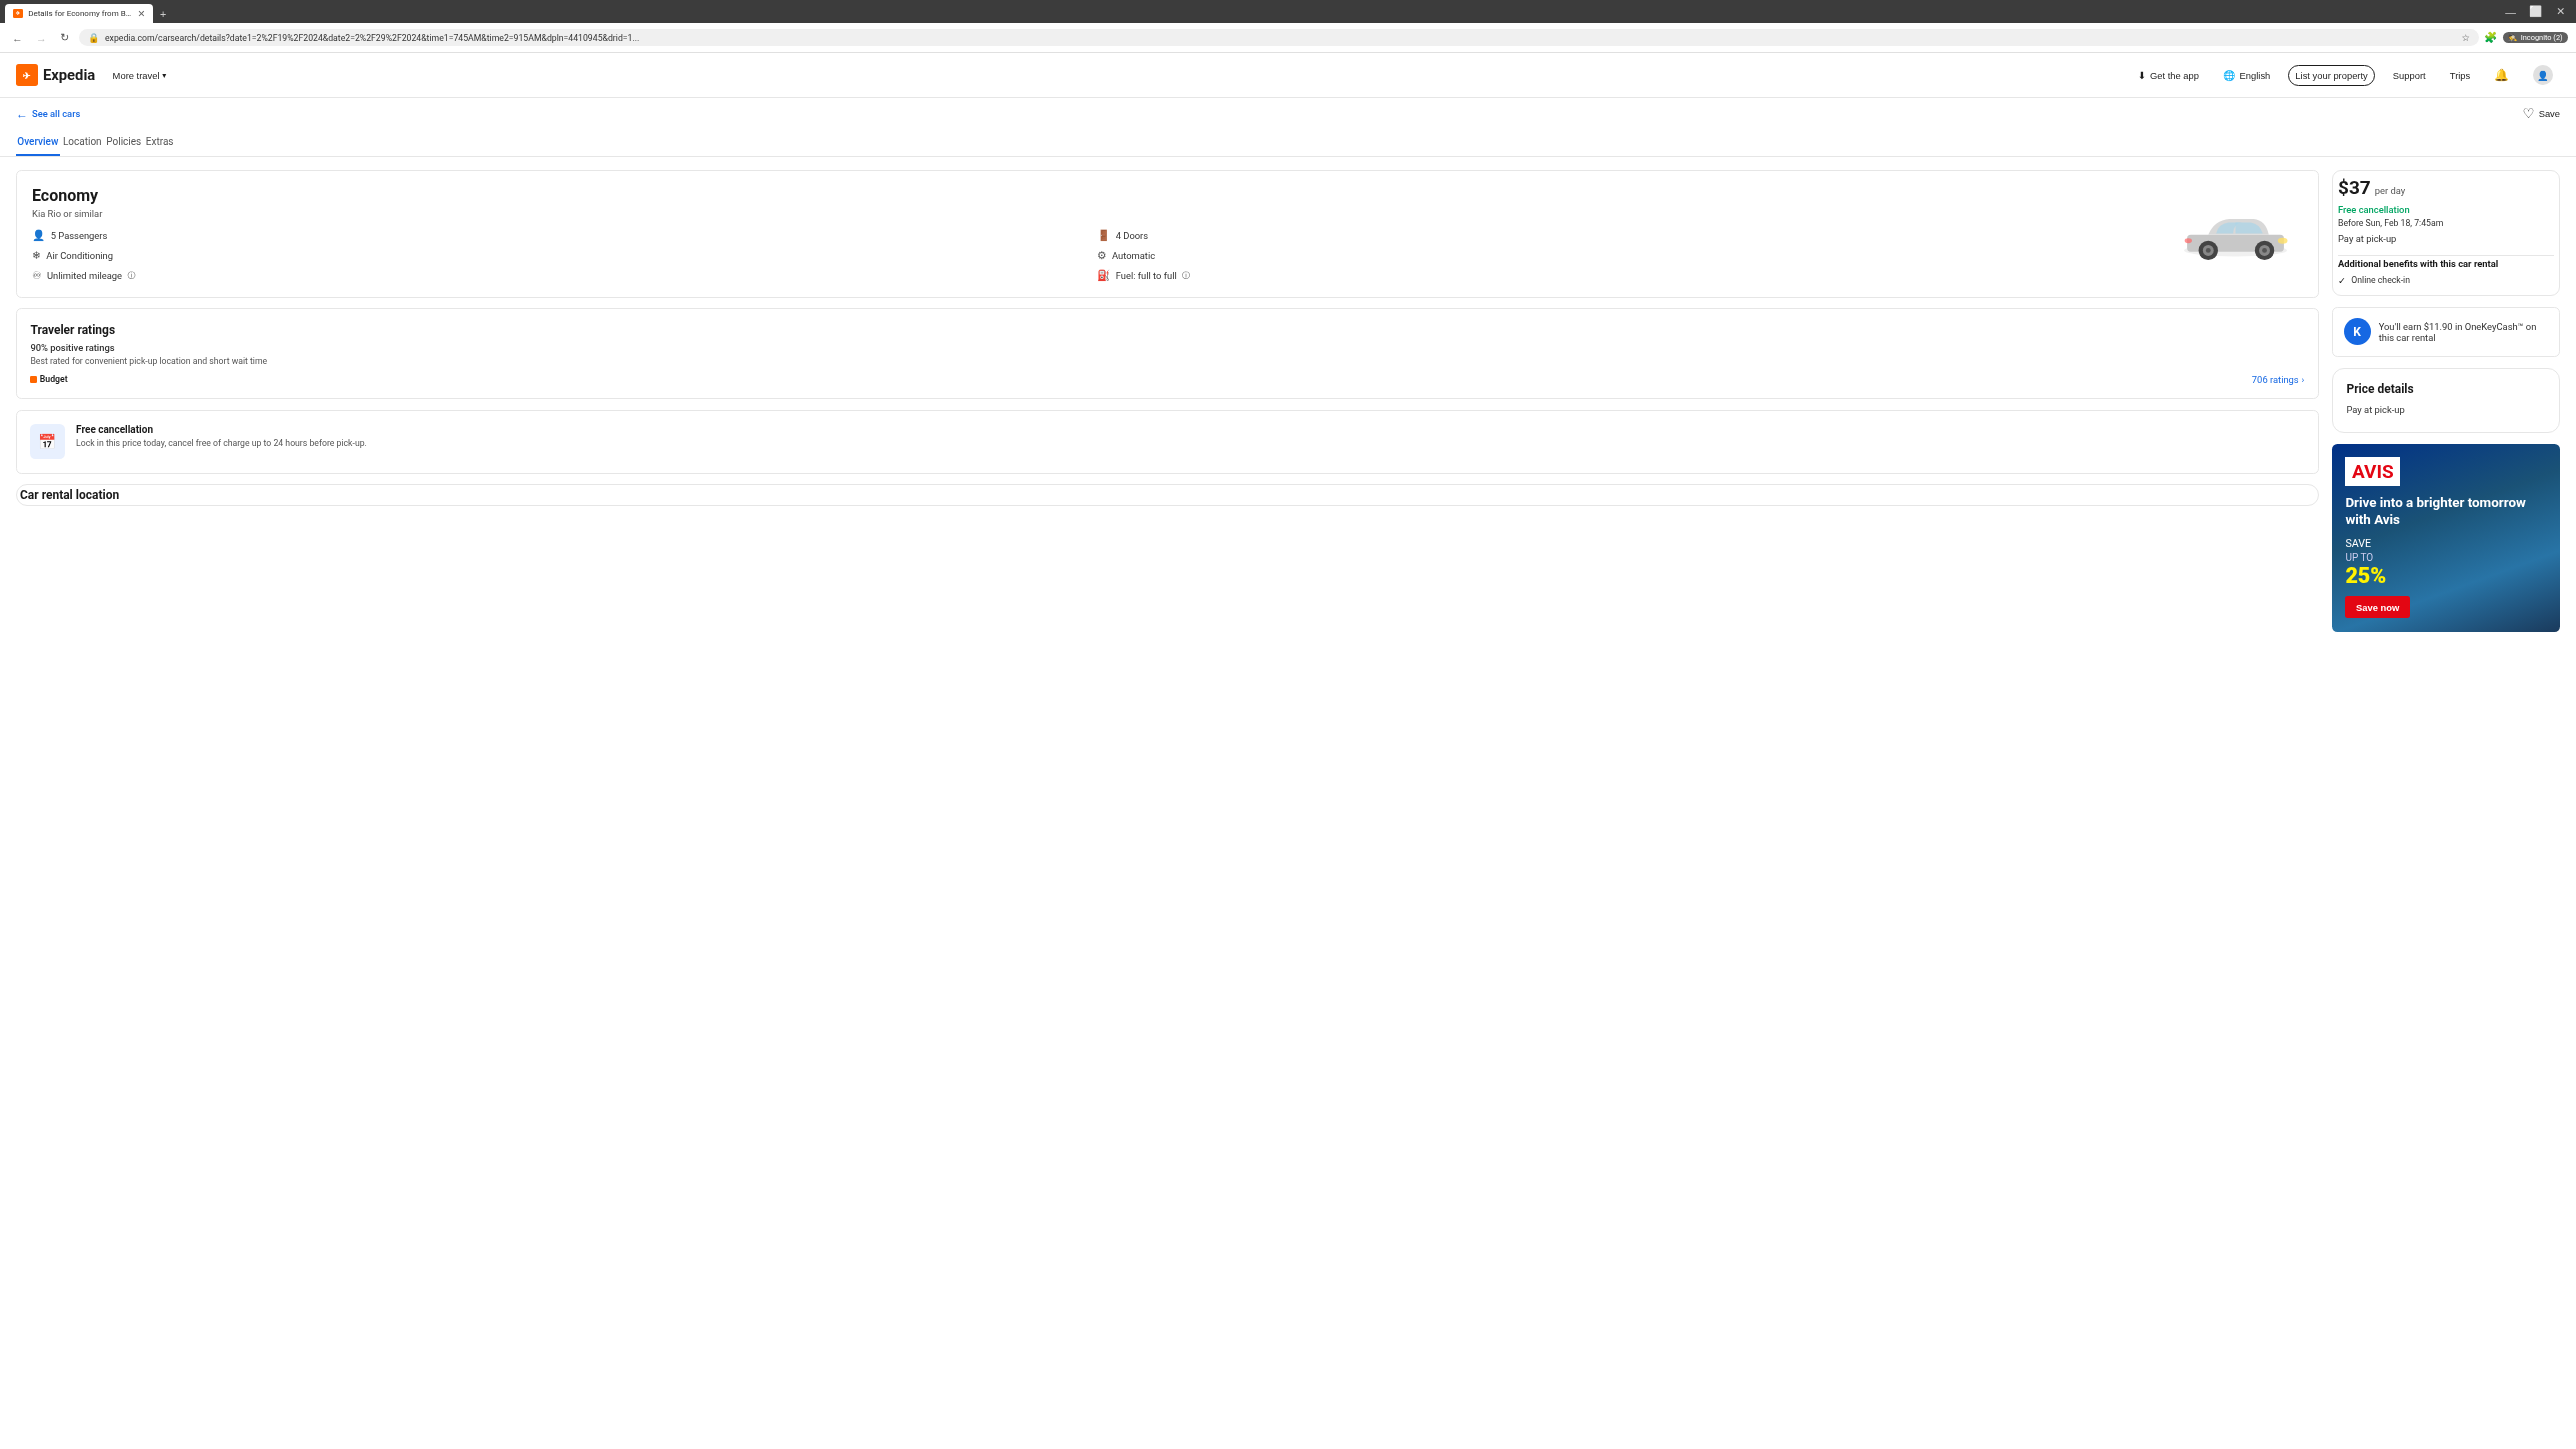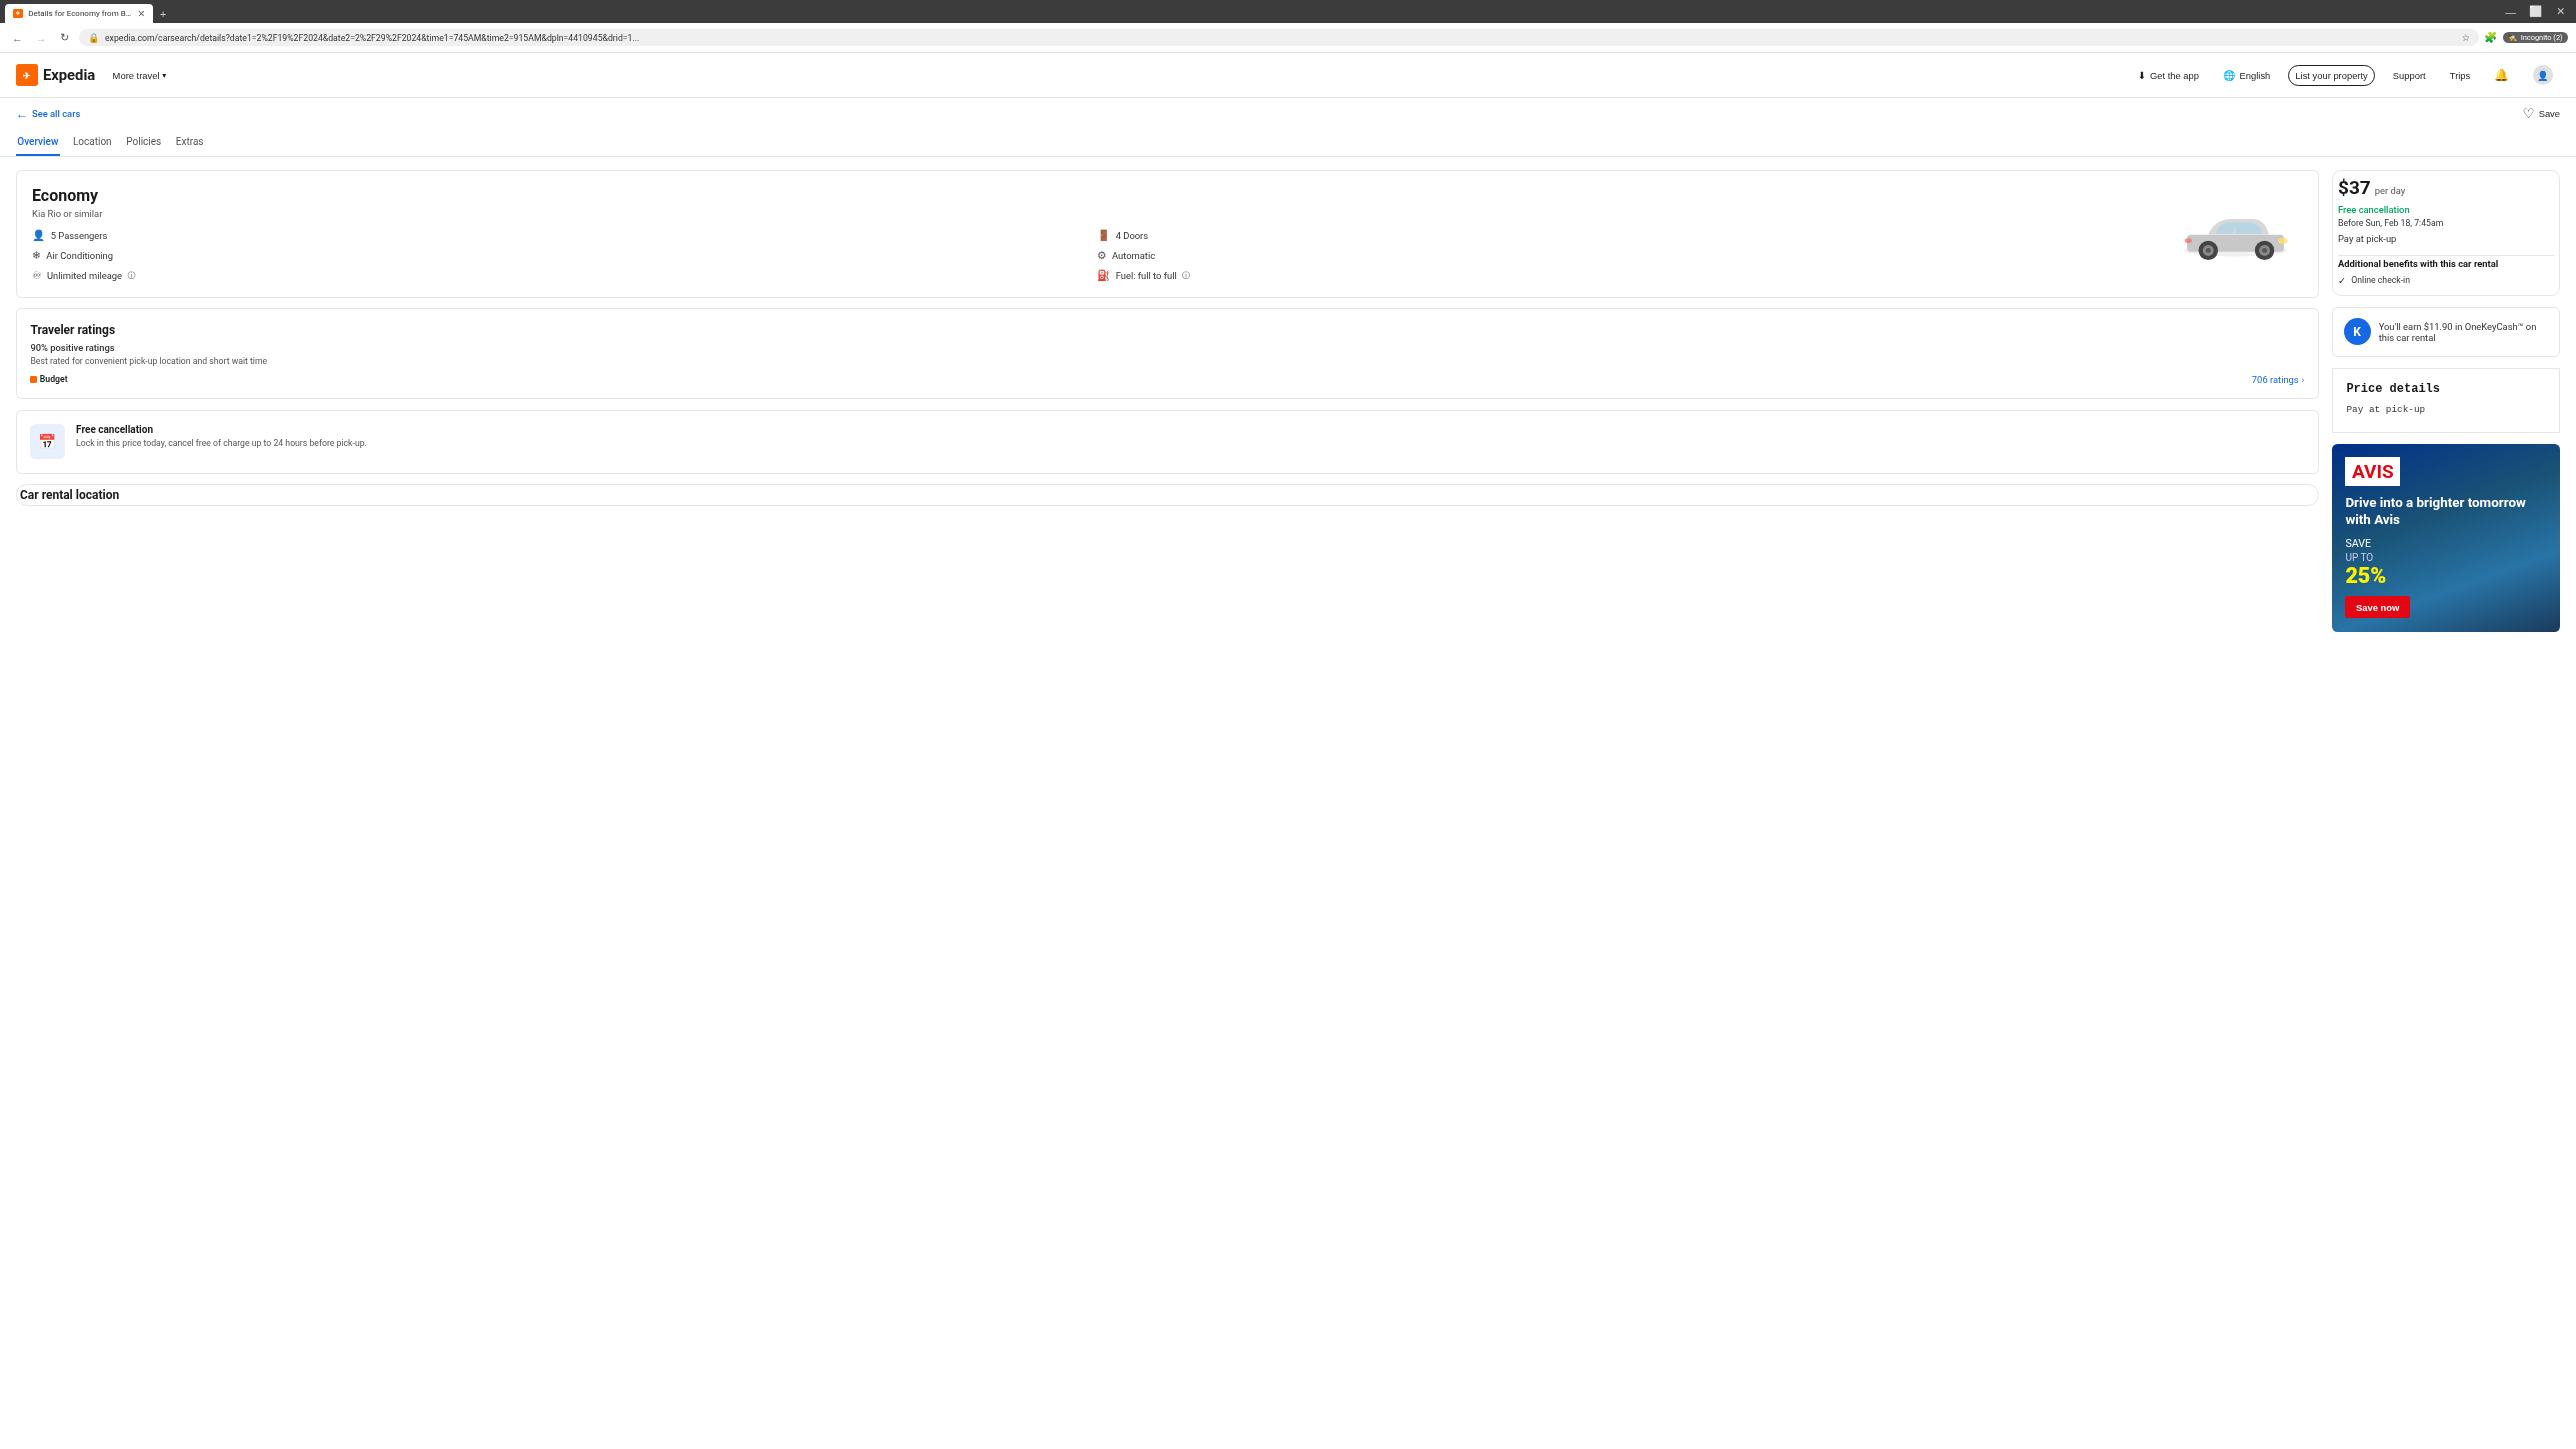--- a/index.html
+++ b/index.html
@@ -38,21 +38,21 @@
     .nav-avatar { width: 20px; height: 20px; background: #e0e0e0; border-radius: 50%; display: flex; align-items: center; justify-content: center; font-size: 9.4px; color: #666; }
 
     
     .breadcrumb-bar { padding: 8px 16px; display: flex; align-items: center; gap: 5.4px; }
     .back-link { display: flex; align-items: center; gap: 4px; color: #1668e3; text-decoration: none; font-size: 9.4px; font-weight: 500; cursor: pointer; }
     .back-arrow { font-size: 12px; }
     .save-btn { margin-left: auto; display: flex; align-items: center; gap: 4px; color: #1a1a1a; background: none; border: none; cursor: pointer; font-size: 9.4px; }
     .save-heart { font-size: 13.4px; color: #1a1a1a; }
 
     
-    .tabs { padding: 0 16px; display: flex; gap: 12px; border-bottom: 0.7px solid #e6e6e6; }
+    .tabs { padding: 0 16px; display: flex; gap: 2px; border-bottom: 0.7px solid #e6e6e6; }
     .tab { padding: 6.7px 1.3px; font-size: 10px; color: #555; cursor: pointer; border-bottom: 2px solid transparent; }
     .tab.active { color: #1668e3; border-bottom-color: #1668e3; font-weight: 500; }
 
     
     .main-layout { display: flex; gap: 13.4px; padding: 13.4px 16px; align-items: flex-start; }
     .left-column { flex: 1; display: flex; flex-direction: column; gap: 10.7px; }
     .right-column { width: 228px; display: flex; flex-direction: column; gap: 10.7px; flex-shrink: 0; }
 
     
     .car-card { border: 0.7px solid #e6e6e6; border-radius: 5.4px; padding: 15px; display: flex; gap: 13.4px; }
@@ -99,21 +99,21 @@
     .benefits-title { font-size: 9.4px; font-weight: 700; margin-bottom: 5.4px; }
     .benefit-item { display: flex; align-items: center; gap: 5.4px; font-size: 8.7px; color: #333; margin-bottom: 4px; }
     .check-icon { color: #1a1a1a; font-size: 9.4px; }
 
     
     .onekeycash-card { border: 0.7px solid #e6e6e6; border-radius: 5.4px; padding: 10.7px; display: flex; gap: 8px; align-items: center; }
     .onekeycash-avatar { width: 27px; height: 27px; background: #1668e3; border-radius: 50%; display: flex; align-items: center; justify-content: center; color: #fff; font-size: 12px; font-weight: 700; flex-shrink: 0; }
     .onekeycash-text { font-size: 9.4px; color: #333; }
 
     
-    .price-details-card { border: 0.7px solid #e6e6e6; border-radius: 0; padding: 13.4px; font-family: Liberation Mono, monospace; }
+    .price-details-card { border: 0.7px solid #e6e6e6; border-radius: 12px; padding: 13.4px; }
     .price-details-title { font-size: 12px; font-weight: 700; margin-bottom: 8px; }
     .price-row-detail { display: flex; justify-content: space-between; font-size: 9.4px; color: #333; margin-bottom: 4px; }
 
     
     .avis-ad { border-radius: 5.4px; overflow: hidden; background: linear-gradient(160deg, #003087 0%, #1a5276 40%, #2874a6 70%, #1a3a5c 100%); padding: 13.4px; color: #fff; min-height: 134px; display: flex; flex-direction: column; }
     .avis-logo { font-size: 19px; font-weight: 700; color: #e30613; background: #fff; padding: 2.7px 6.7px; border-radius: 0; align-self: flex-start; margin-bottom: 8px; }
     .avis-headline { font-size: 13.4px; font-weight: 700; line-height: 1.3; margin-bottom: 8px; }
     .avis-save { font-size: 10.7px; margin-bottom: 2.7px; }
     .avis-save-pct { font-size: 21.5px; font-weight: 900; color: #fff200; }
     .avis-save-btn { background: #e30613; color: #fff; border: none; border-radius: 2.7px; padding: 5.4px 10.7px; font-size: 9.4px; font-weight: 700; cursor: pointer; align-self: flex-start; margin-top: 8px; }

